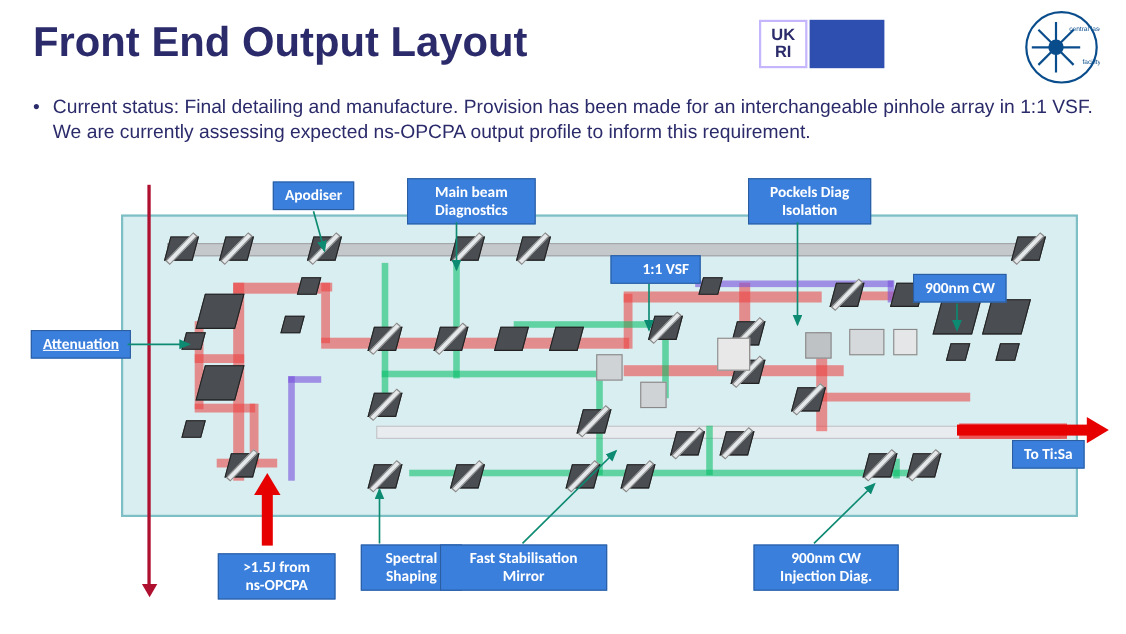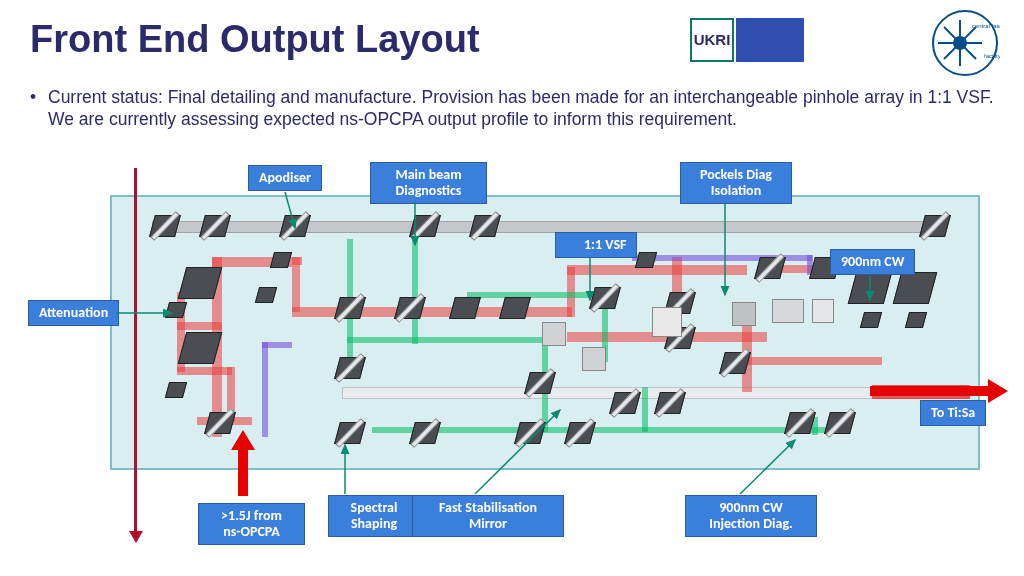--- a/index.html
+++ b/index.html
@@ -24,27 +24,27 @@
     position: absolute;
     left: 690px;
     top: 18px;
     display: flex;
     align-items: center;
   }
   .ukri-box {
     width: 44px;
     height: 44px;
     background: #fff;
-    border: 2px solid #0f766e;
+    border: 2px solid #c4b5fd;
     color: #2b2b6b;
     font-weight: 800;
     font-size: 15px;
     line-height: 16px;
     display: flex;
-    flex-direction: row;
+    flex-direction: column;
     align-items: center;
     justify-content: center;
     box-sizing: border-box;
   }
   .stfc-bar {
     width: 68px;
     height: 44px;
     background: #2e4fb0;
     margin-left: 2px;
   }
@@ -350,21 +350,21 @@
       <div class="mirror"></div>
     </div>
   <div class="optic" style="left:455px; top:225px;">
       <div class="mirror"></div>
     </div>
 
 </div>
 
 <div class="crimson-arrow" style="left:134px; top:168px; height:365px;"></div>
 
-<div class="callout" style="left:28px; top:300px;">Attenuation</div>
+<div class="callout" style="left:28px; top:300px;text-decoration:underline;">Attenuation</div>
 
 <div class="callout" style="left:248px; top:165px;">Apodiser</div>
 
 <div class="callout two-line" style="left:370px; top:162px; width:95px; white-space:pre-line;">Main beam
 Diagnostics</div>
 
 <div class="callout" style="left:555px; top:232px;padding-left:28px;">1:1 VSF</div>
 
 <div class="callout two-line" style="left:680px; top:162px; width:90px; white-space:pre-line;">Pockels Diag
 Isolation</div>
@@ -372,21 +372,21 @@
 <div class="callout" style="left:830px; top:249px;">900nm CW</div>
 
 <div class="callout" style="left:920px; top:400px;">To Ti:Sa</div>
 
 <div class="callout two-line" style="left:198px; top:503px; width:85px; white-space:pre-line;">&gt;1.5J from
 ns-OPCPA</div>
 
 <div class="callout two-line" style="left:328px; top:495px; width:70px; white-space:pre-line;">Spectral
 Shaping</div>
 
-<div class="callout two-line" style="left:412px; top:495px; width:130px; white-space:pre-line;">Fast Stabilisation
+<div class="callout two-line" style="left:400px; top:495px; width:130px; white-space:pre-line;">Fast Stabilisation
 Mirror</div>
 
 <div class="callout two-line" style="left:685px; top:495px; width:110px; white-space:pre-line;">900nm CW
 Injection Diag.</div>
 
 <svg width="1024" height="576" style="position:absolute;left:0;top:0;pointer-events:none">
   <defs>
     <marker id="ah" markerWidth="8" markerHeight="8" refX="6" refY="3" orient="auto">
       <path d="M0,0 L7,3 L0,6 Z" class="lead-head"></path>
     </marker>

